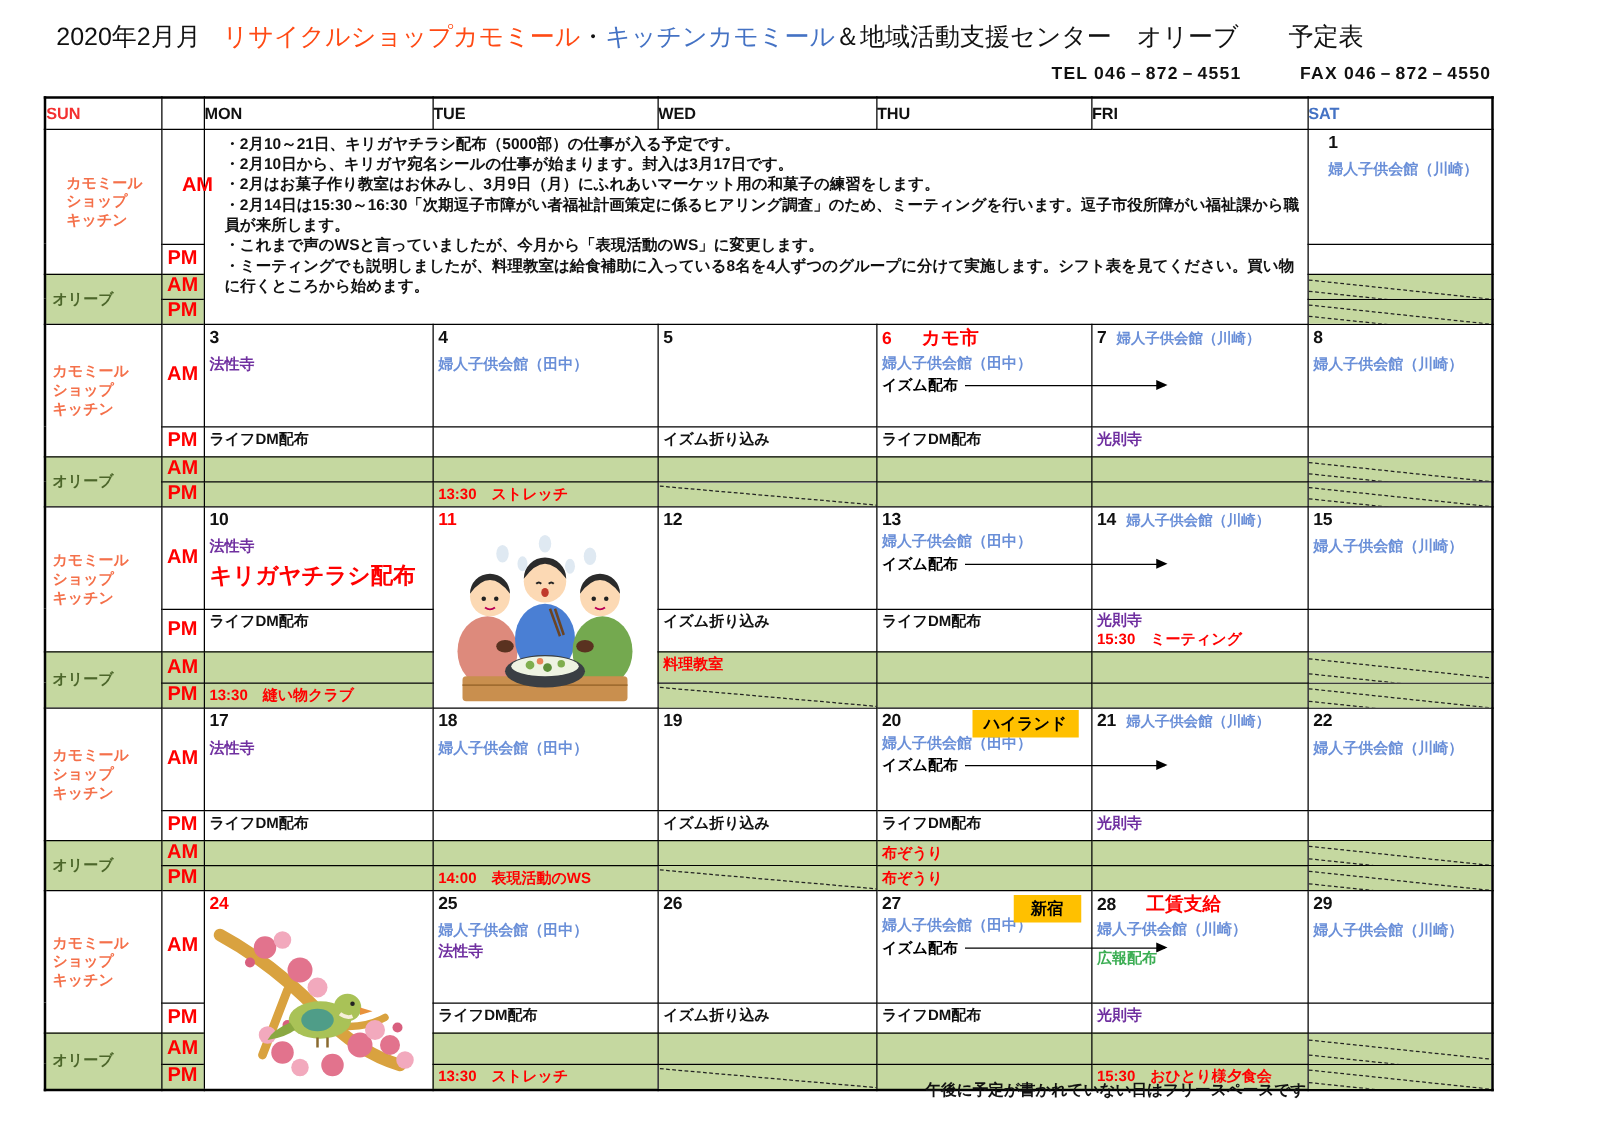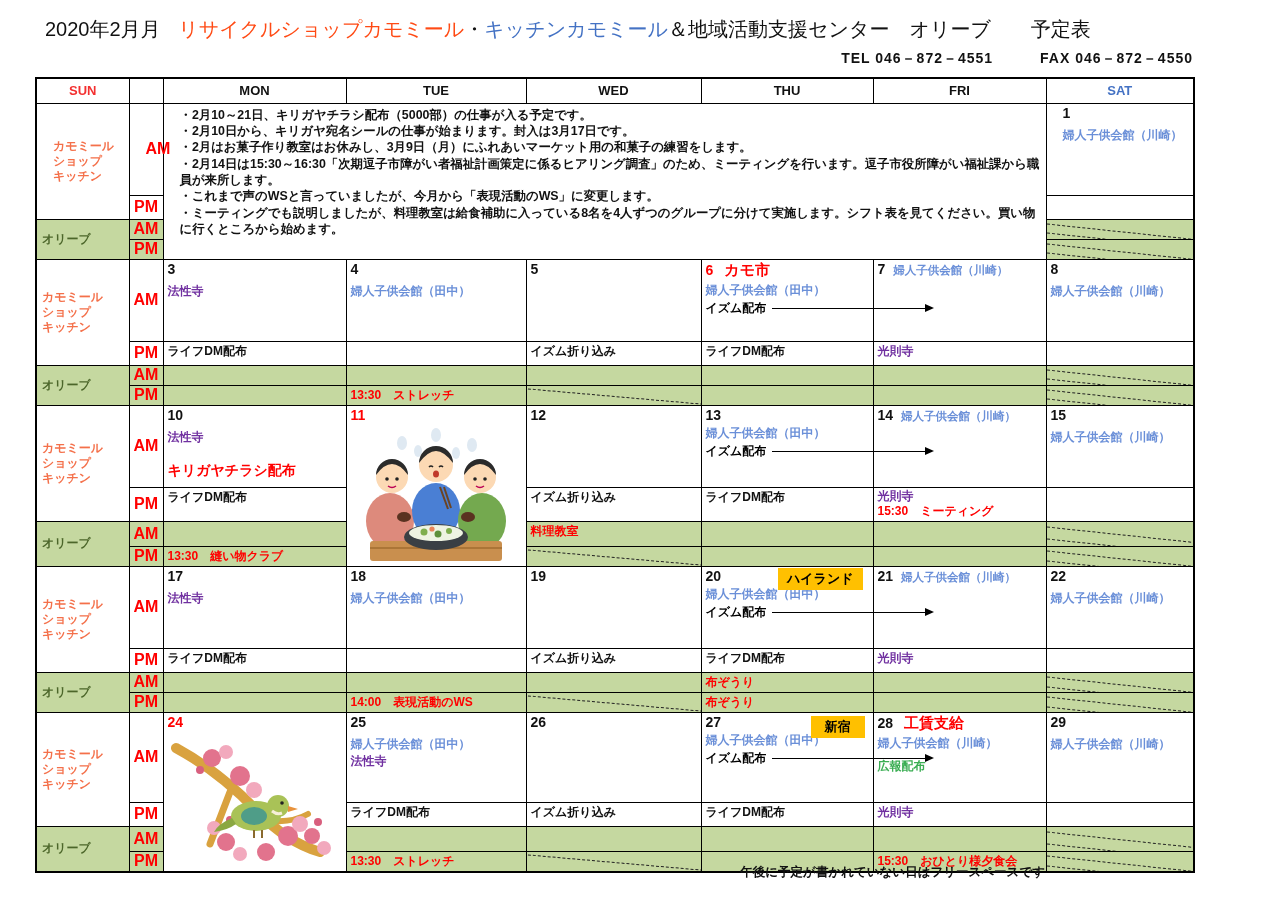--- a/index.html
+++ b/index.html
@@ -14,38 +14,38 @@
   .titlebar{position:absolute;left:45px;top:16px;font-size:20px;font-weight:normal;white-space:nowrap;}
   .titlebar .t-shop{color:var(--title-orange);margin-left:12px;}
   .titlebar .t-kitchen{color:var(--title-blue);}
   .contact{position:absolute;left:35px;top:50px;width:1158px;text-align:right;
            font-size:14px;font-weight:bold;letter-spacing:1px;}
   .contact span{margin-left:42px;}
   table.cal{position:absolute;left:35px;top:77px;border-collapse:collapse;table-layout:fixed;
             width:1158px;border:2px solid #000;}
   td{border:1px solid #000;vertical-align:top;padding:1px 4px;font-size:12px;font-weight:bold;
      overflow:visible;}
-  tr.hdr td{text-align:center;vertical-align:middle;height:25px;font-size:13px;padding:0;}
+  tr.hdr td{text-align:left;vertical-align:middle;height:25px;font-size:13px;padding:0;}
   .h-sun{color:var(--sun-red);} .h-sat{color:var(--sat-blue);}
   .lbl-shop{color:var(--shop-orange);vertical-align:middle;font-size:12px;line-height:1.25;padding-left:5px;}
   .lbl-olive{color:var(--olive-text);vertical-align:middle;font-size:12px;padding-left:5px;}
   .ampm{color:var(--event-red);text-align:center;vertical-align:middle;font-size:16px;padding:0;}
   .olv{background:var(--olive-bg);}
   .r-am1 td{height:92px;padding-left:16px;} .r-am td{height:82px;} .r-am5 td{height:90px;}
   .r-pm td{height:24px;} .r-ol td{height:20px;}
   .day{font-size:14px;line-height:1.15;}
   .red{color:var(--event-red);}
   .place{color:var(--place-blue);margin-top:6px;}
   .place.tight{margin-top:2px;}
   .inl{display:inline;margin:0 0 0 8px;font-size:11.5px;}
   .temple{color:var(--temple-purple);}
   .temple-line{color:var(--temple-purple);margin-top:6px;}
   .green{color:var(--info-green);margin-top:6px;}
-  .evt{font-size:15px;margin-left:11px;}
-  .bigred{font-size:14px;margin-top:16px;}
+  .evt{font-size:15px;margin-left:24px;}
+  .bigred{font-size:18px;margin-top:2px;}
   .dist{white-space:nowrap;position:relative;z-index:30;margin-top:1px;color:#000;}
   .iz-arrow{display:inline-block;width:160px;height:0;border-top:1.7px solid #000;
             vertical-align:middle;margin-left:6px;position:relative;}
   .iz-arrow::after{content:"";position:absolute;right:-2px;top:-5px;width:0;height:0;
             border-left:9px solid #000;border-top:4.5px solid transparent;border-bottom:4.5px solid transparent;}
   .rel{position:relative;}
   .badge{position:absolute;background:var(--badge-amber);color:#000;font-size:13px;
          font-weight:bold;padding:2px 9px;z-index:20;}
   .badge-h{top:1px;right:10px;}
   .badge-s{top:3px;right:8px;padding:2px 14px;}

